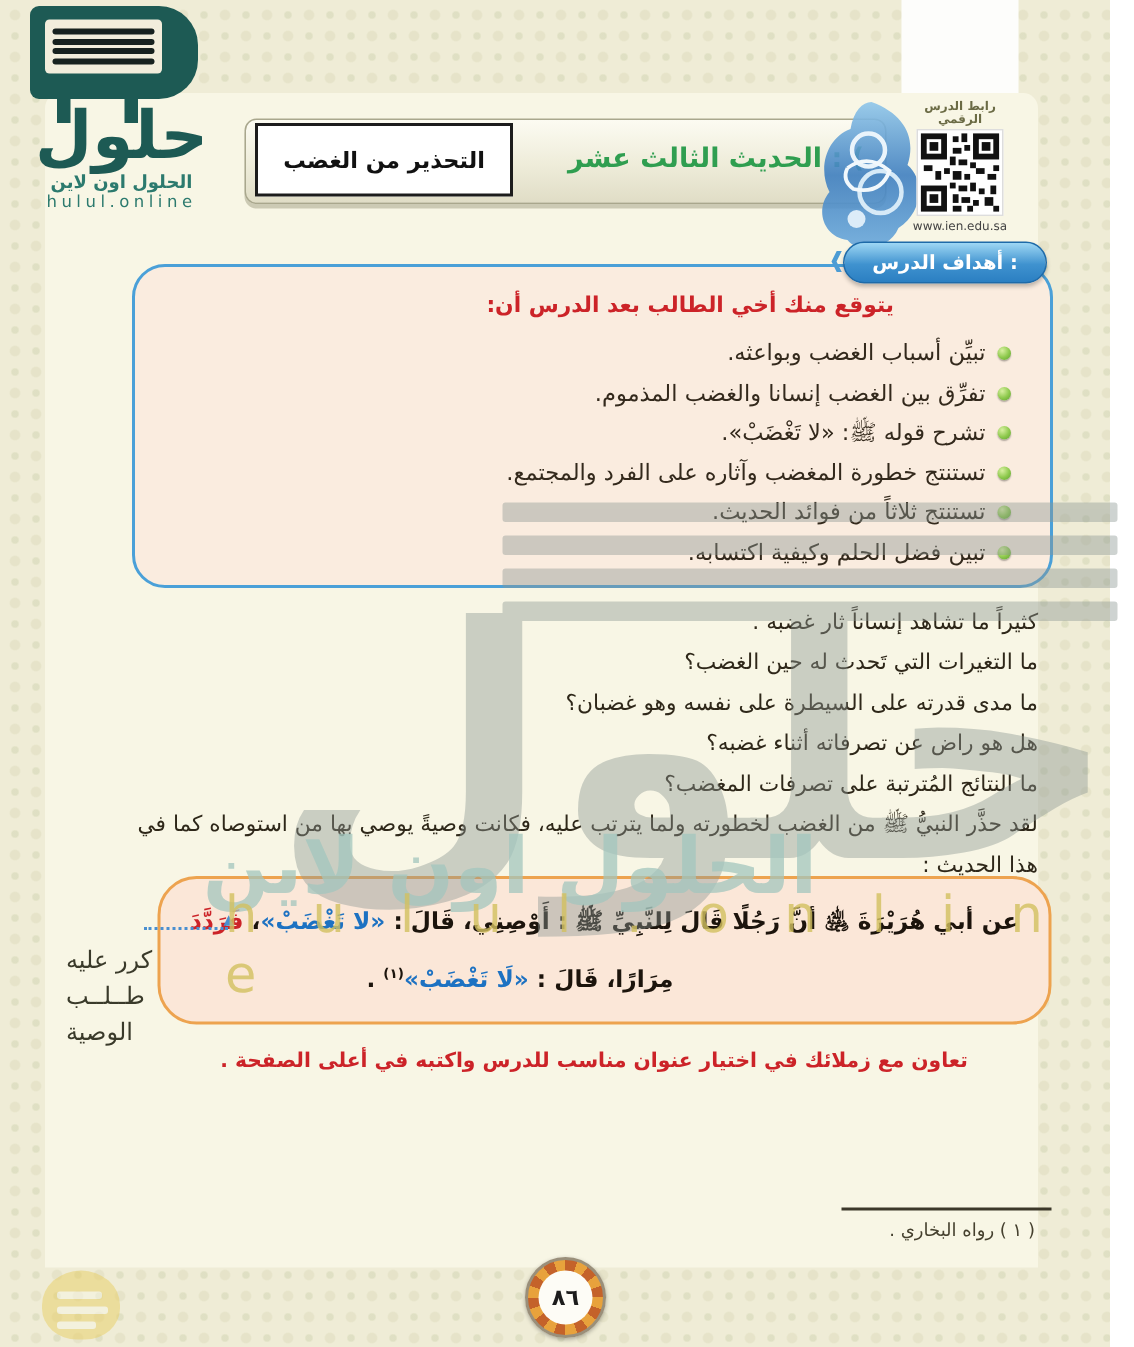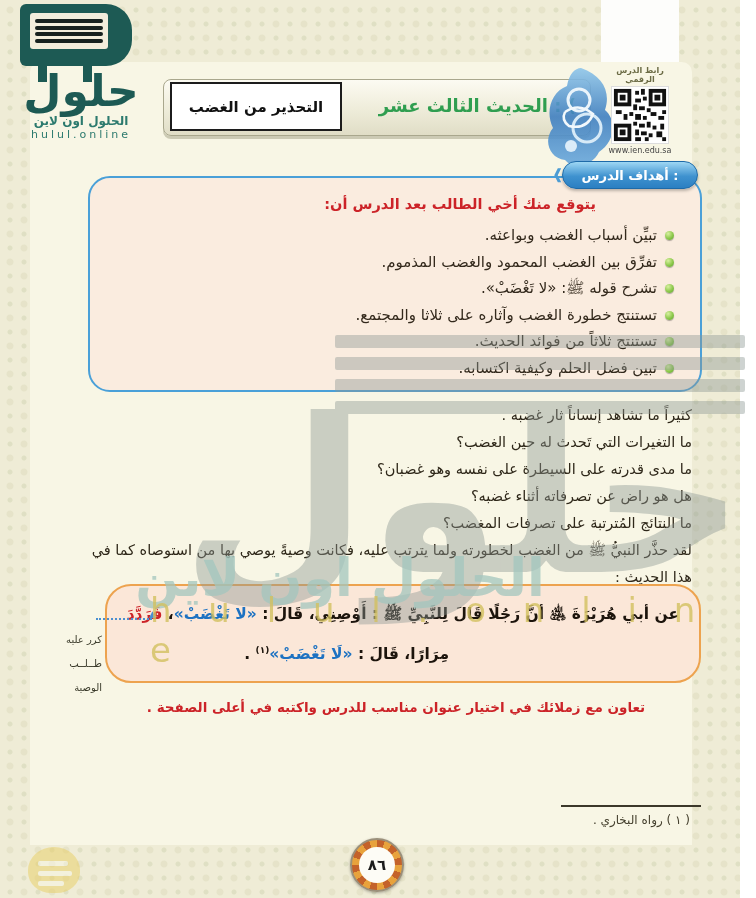--- a/index.html
+++ b/index.html
@@ -71,21 +71,21 @@
 
   
   .hadith-box { position:absolute; left:105px; top:584px; width:596px; height:99px; z-index:2;
     background:#fbe7d8; border:2.5px solid #eda34f; border-radius:26px; direction:rtl;
     padding:13px 20px 0 16px; font-weight:bold; font-size:15.5px; color:#1c140c; line-height:30px; }
   .hadith-line2 { margin-right:230px; margin-top:6px; position:relative; width:fit-content; }
   .q-blue { color:#1d72c2; }
   .w-red { color:#cc2328; }
   .fn-ref { font-size:9px; vertical-align:super; color:#1c140c; }
   .margin-note { position:absolute; left:44px; top:628px; width:58px; z-index:3; direction:rtl;
-    font-size:10px; color:#3a3a2a; text-align:right; line-height:24px; }
+    font-size:16px; color:#3a3a2a; text-align:left; line-height:24px; }
   .note-arrow { position:absolute; left:96px; top:618px; width:56px; border-top:2px dotted #4a8fd0; z-index:3; }
   .note-arrow::after { content:"▲"; position:absolute; right:-4px; top:-11px; font-size:9px; color:#4a8fd0; }
 
   
   .activity { position:absolute; right:90px; top:699px; width:540px; z-index:2; direction:rtl;
     color:#cc2328; font-weight:bold; font-size:13.5px; text-align:center; }
   .footnote-rule { position:absolute; left:561px; top:805px; width:140px; border-top:2px solid #3c382a; z-index:2; }
   .footnote { position:absolute; right:66px; top:813px; z-index:2; direction:rtl;
     font-size:12px; color:#45402e; }
   .medallion { position:absolute; left:350px; top:838px; width:54px; height:54px; border-radius:50%; z-index:6;
@@ -210,29 +210,29 @@
   <span>أهداف الدرس :</span>
 </div>
 <div class="obj-box">
   <div class="obj-heading">يتوقع منك أخي الطالب بعد الدرس أن:</div>
   <div class="obj-item">
     <span class="bullet"></span>
     <span>تبيِّن أسباب الغضب وبواعثه.</span>
   </div>
   <div class="obj-item">
     <span class="bullet"></span>
-    <span>تفرِّق بين الغضب المحمود والغضب المذموم.</span>
+    <span>تفرِّق بين الغضب إنسانا والغضب المذموم.</span>
   </div>
   <div class="obj-item">
     <span class="bullet"></span>
     <span>تشرح قوله ﷺ: «لا تَغْضَبْ».</span>
   </div>
   <div class="obj-item">
     <span class="bullet"></span>
-    <span>تستنتج خطورة الغضب وآثاره على ثلاثا والمجتمع.</span>
+    <span>تستنتج خطورة المغضب وآثاره على الفرد والمجتمع.</span>
   </div>
   <div class="obj-item">
     <span class="bullet"></span>
     <span>تستنتج ثلاثاً من فوائد الحديث.</span>
   </div>
   <div class="obj-item">
     <span class="bullet"></span>
     <span>تبين فضل الحلم وكيفية اكتسابه.</span>
   </div>
 </div>

